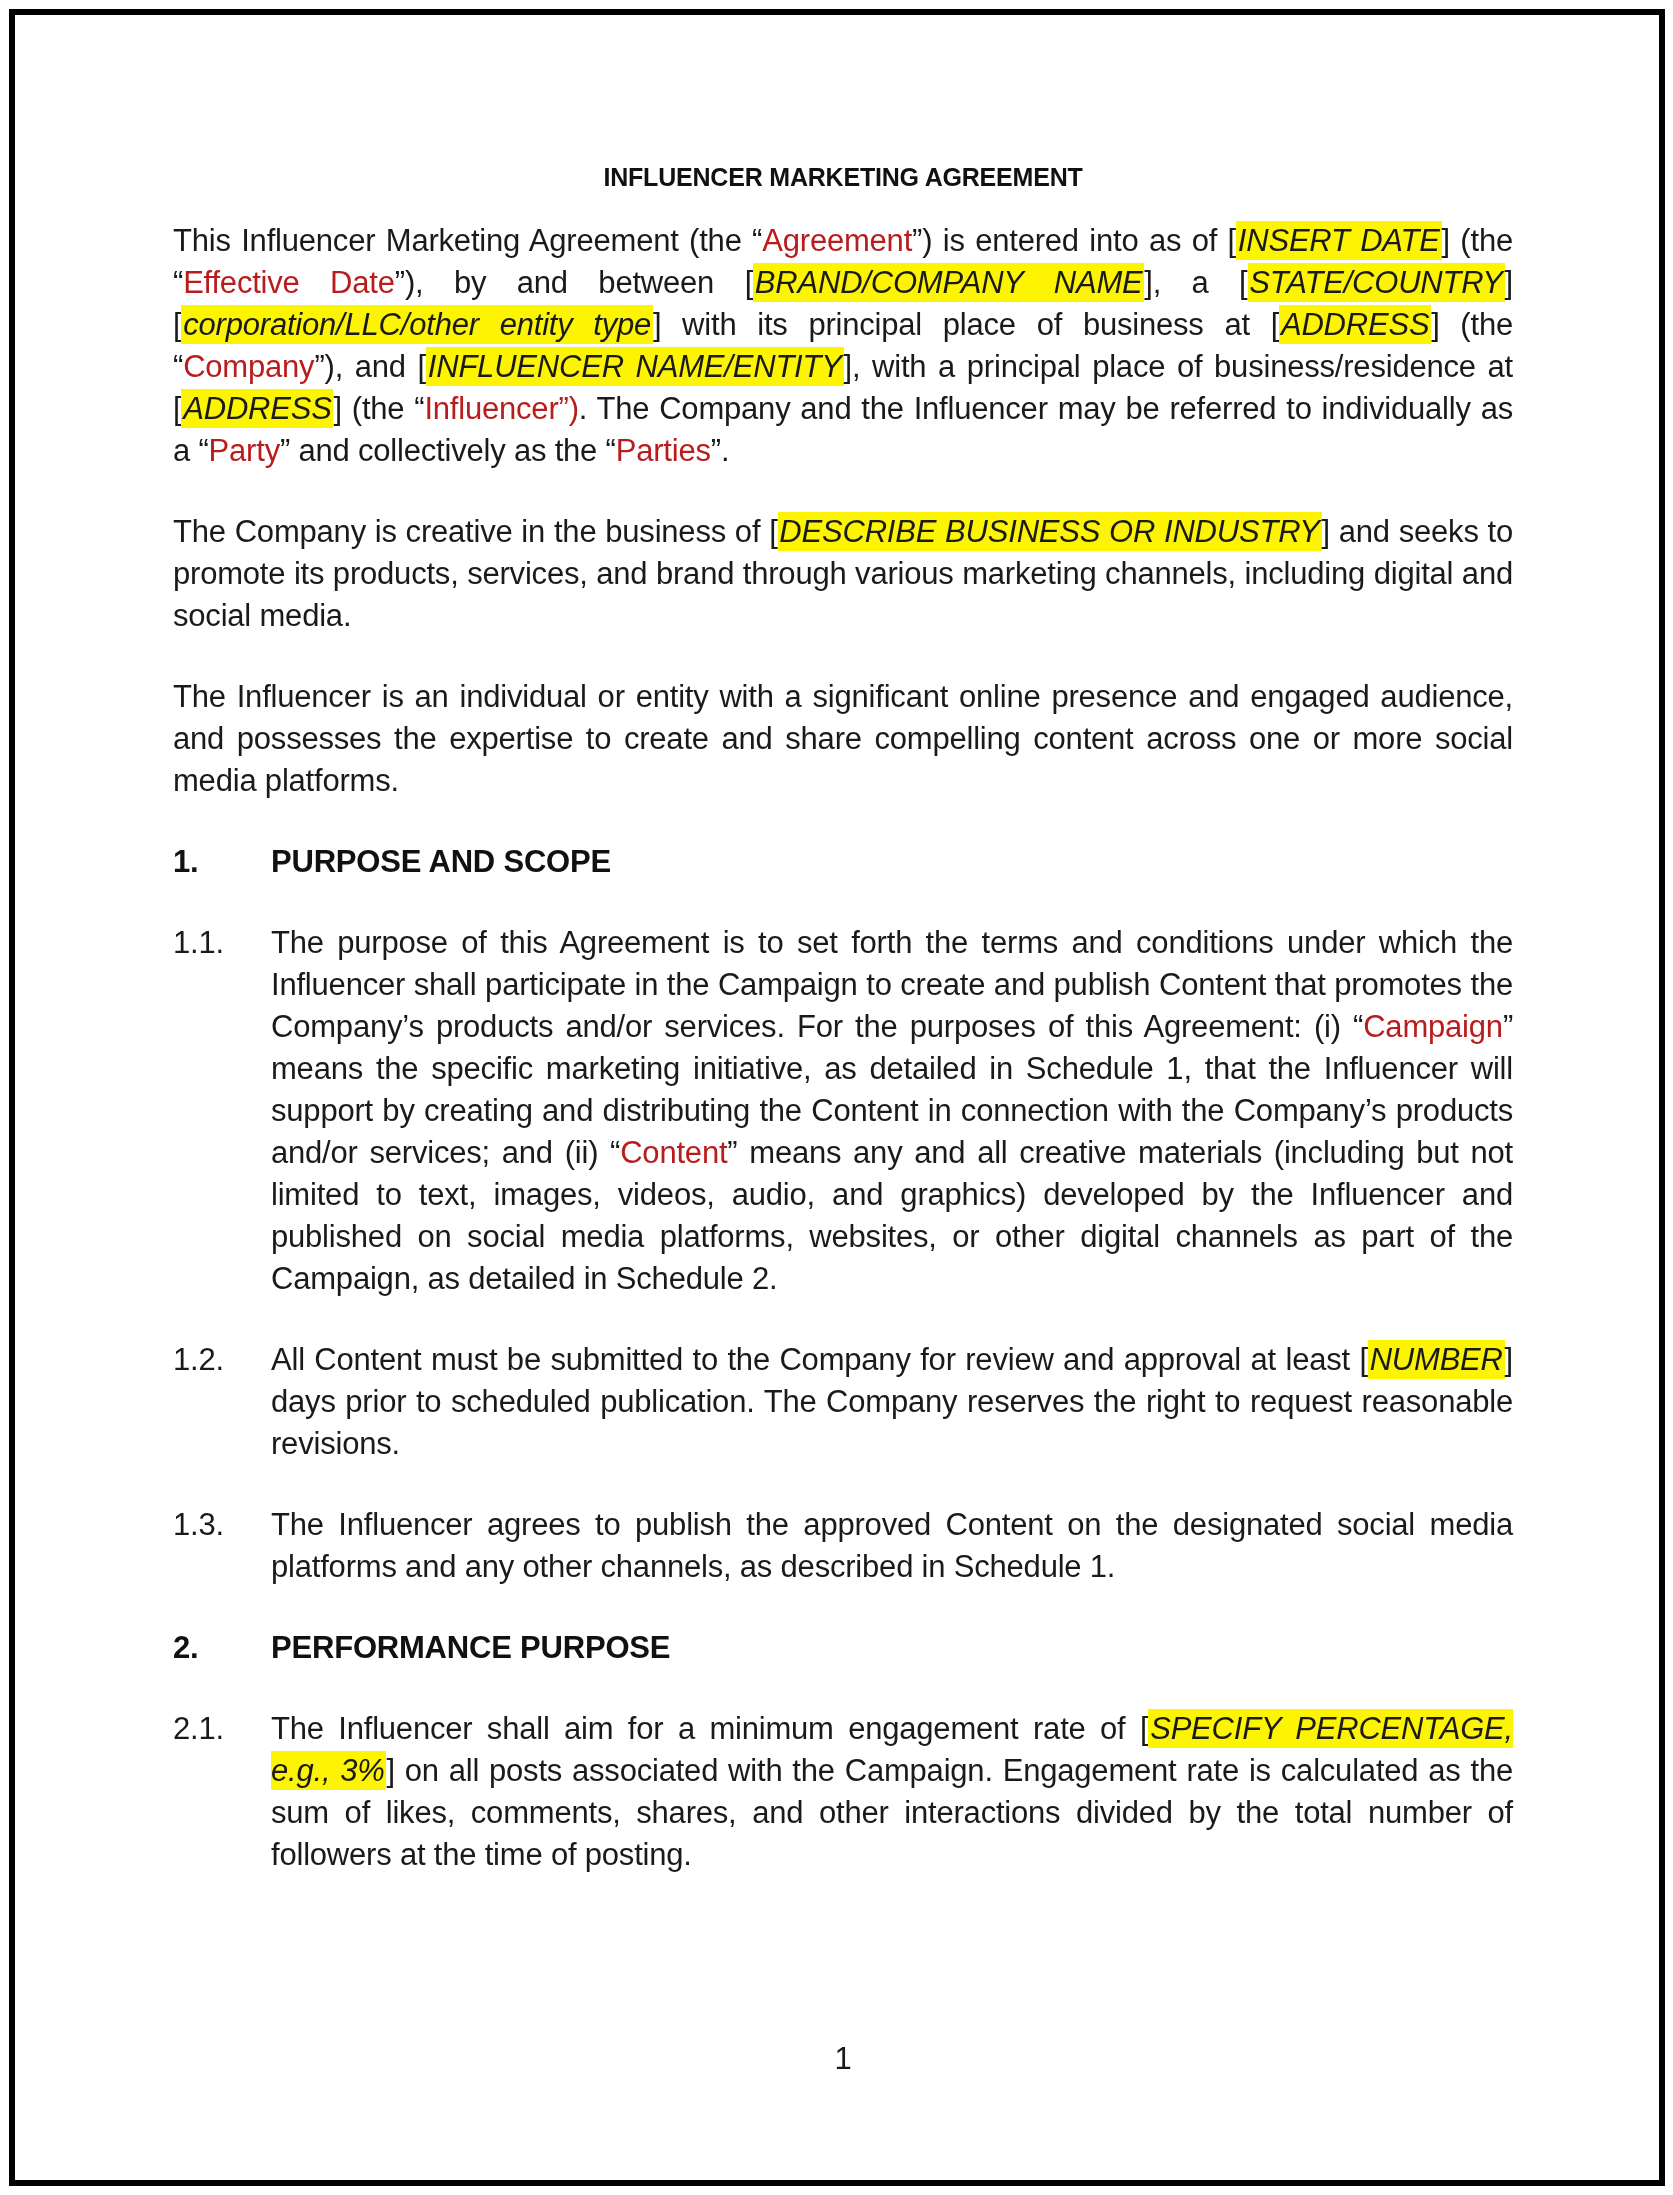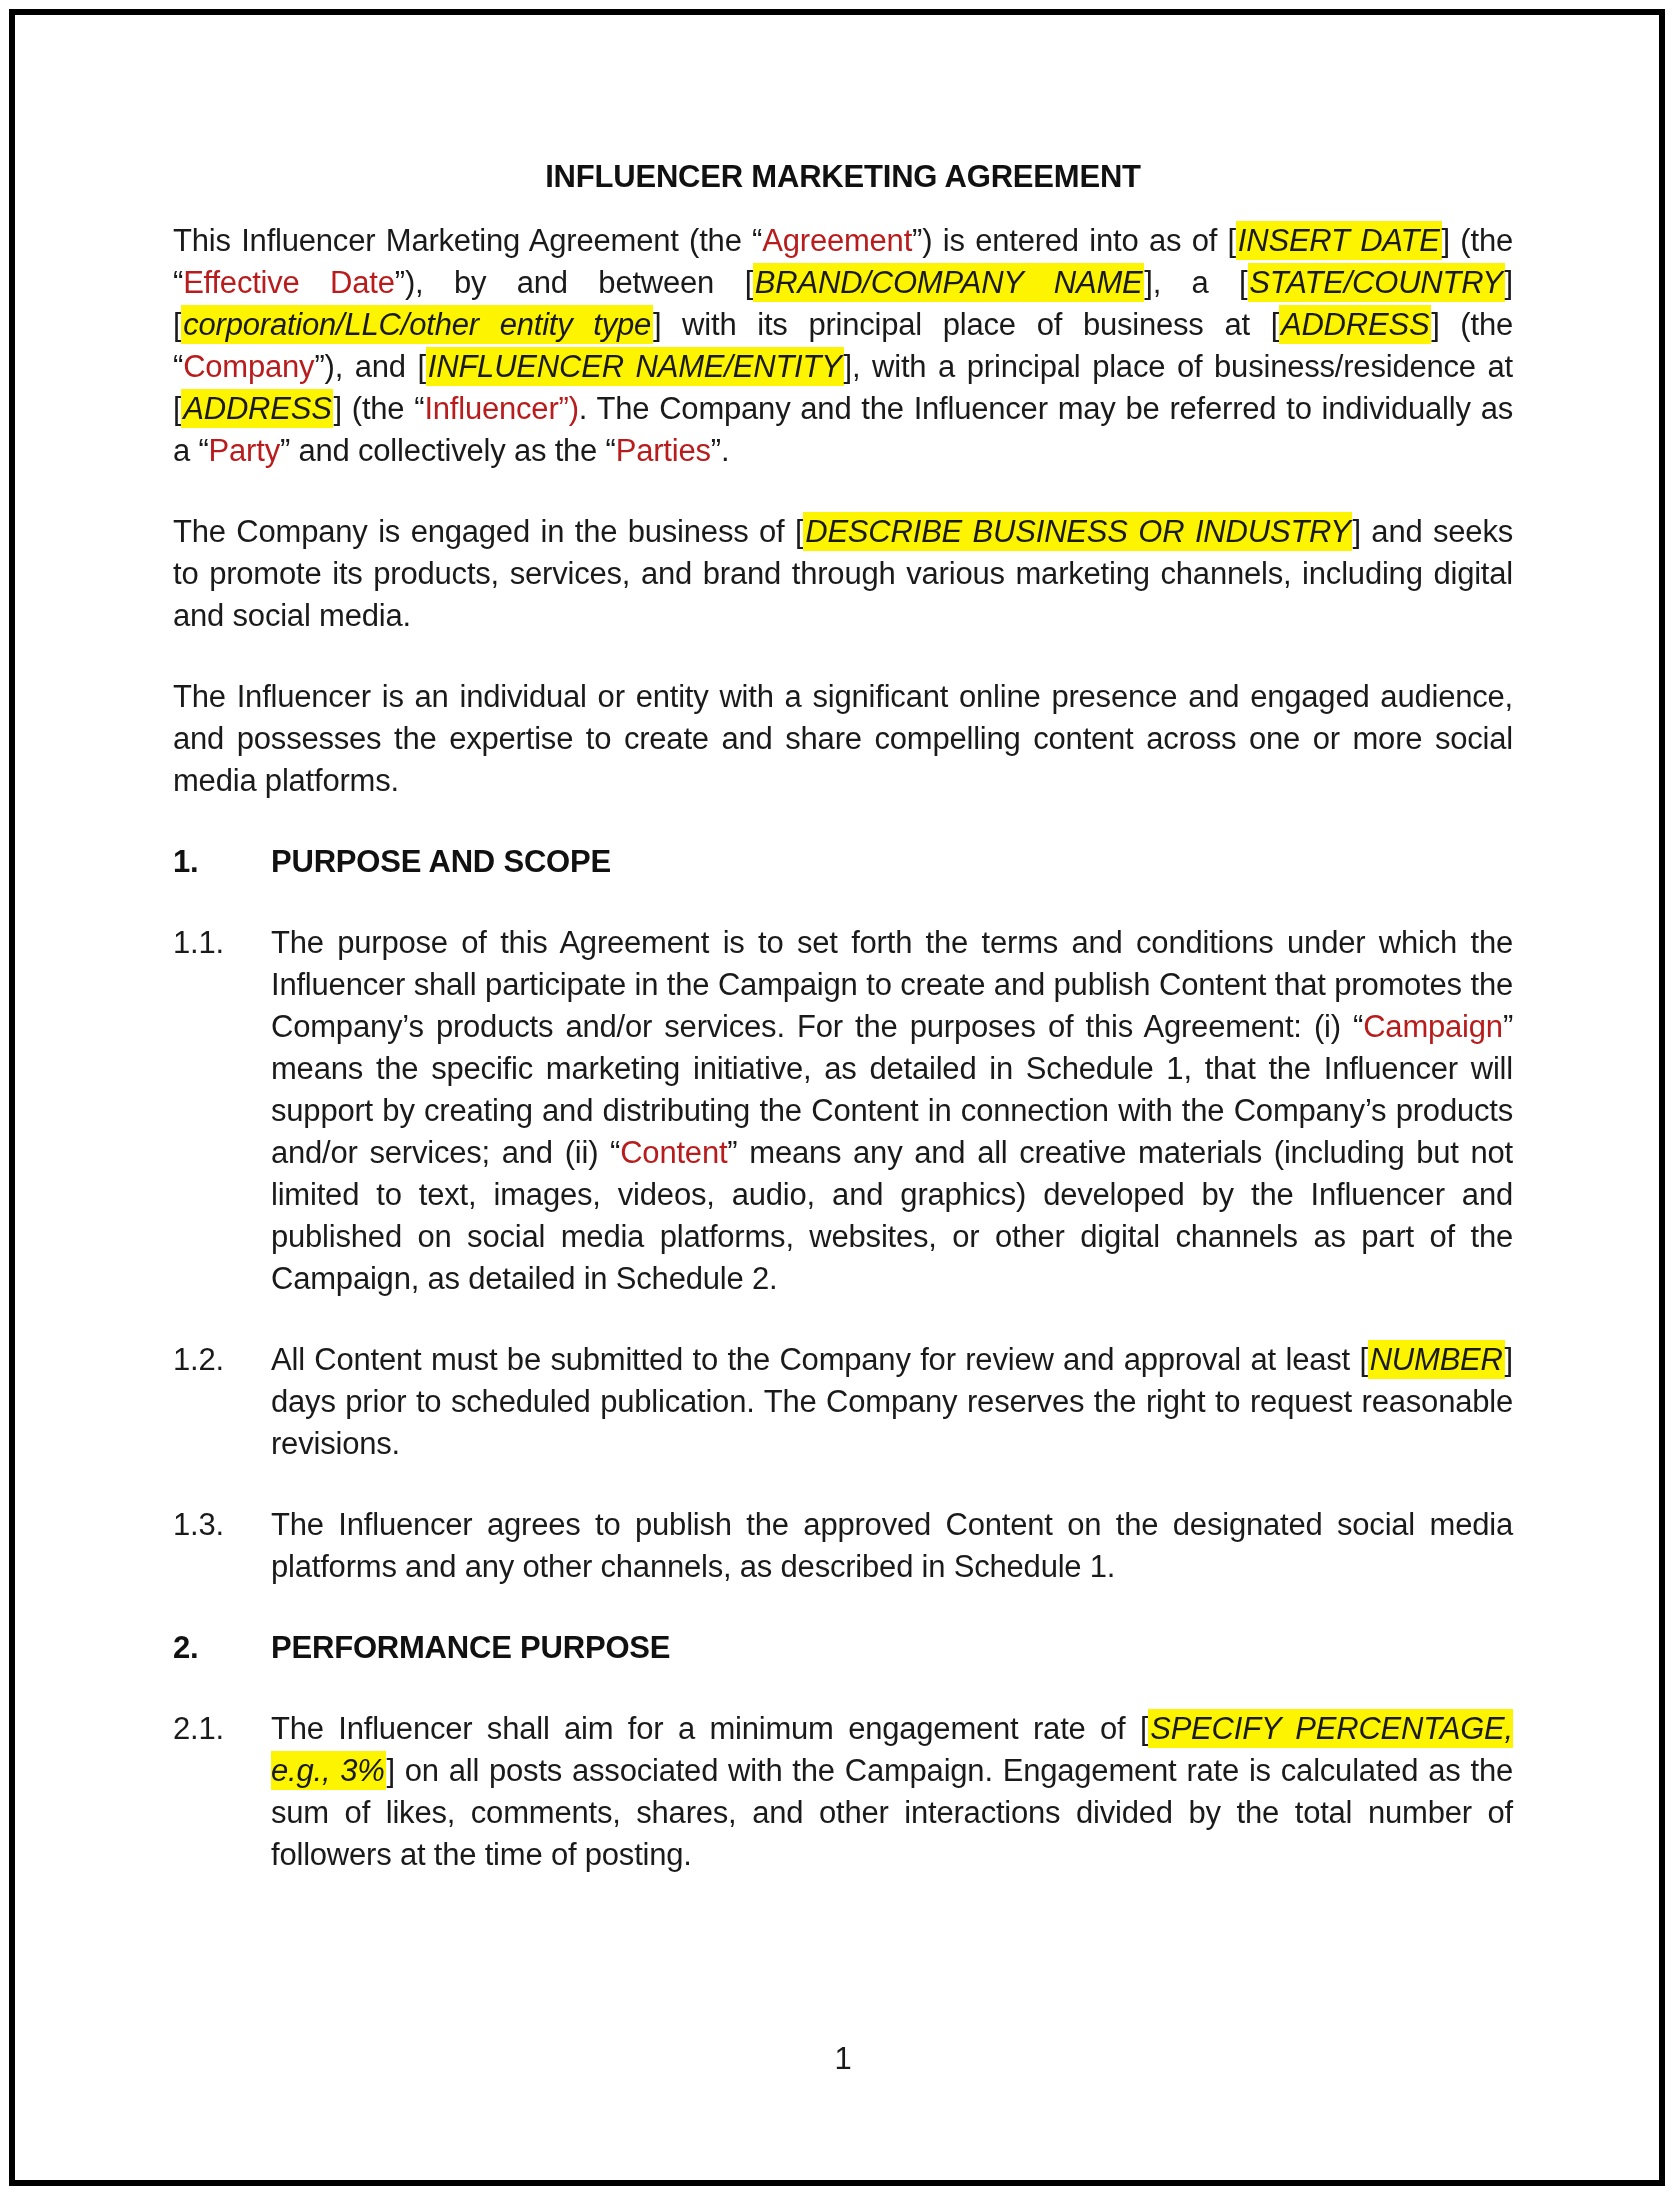--- a/index.html
+++ b/index.html
@@ -30,21 +30,21 @@
     width: 1340px;
     color: #1a1a1a;
     font-size: 31px;
     line-height: 42px;
     letter-spacing: -0.2px;
   }
   .doc-title {
     margin: 0 0 22px 0;
     text-align: center;
     font-weight: bold;
-    font-size: 31px;
+    font-size: 25px;
     color: #111111;
   }
   .para {
     margin: 0 0 39px 0;
     text-align: justify;
   }
   .clause, .sec-heading {
     position: relative;
     padding-left: 98px;
     margin: 0 0 39px 0;
@@ -85,21 +85,21 @@
 </head>
 <body>
 
 <div class="page-frame"></div>
 
 <div class="content">
 
   <h1 class="doc-title">INFLUENCER MARKETING AGREEMENT</h1>
 
   <p class="para"><span>This Influencer Marketing Agreement (the “</span><span class="b">Agreement</span><span>”) is entered into as of [</span><span class="hl">INSERT DATE</span><span>] (the “</span><span class="b">Effective Date</span><span>”), by and between [</span><span class="hl">BRAND/COMPANY NAME</span><span>], a [</span><span class="hl">STATE/COUNTRY</span><span>] [</span><span class="hl">corporation/LLC/other entity type</span><span>] with its principal place of business at [</span><span class="hl">ADDRESS</span><span>] (the “</span><span class="b">Company</span><span>”), and [</span><span class="hl">INFLUENCER NAME/ENTITY</span><span>], with a principal place of business/residence at [</span><span class="hl">ADDRESS</span><span>] (the “</span><span class="b">Influencer”)</span><span>. The Company and the Influencer may be referred to individually as a “</span><span class="b">Party</span><span>” and collectively as the “</span><span class="b">Parties</span><span>”.</span></p>
-  <p class="para"><span>The Company is engaged in the business of [</span><span class="hl">DESCRIBE BUSINESS OR INDUSTRY</span><span>] and seeks to promote its products, services, and brand through various marketing channels, including digital and social media.</span></p>
+  <p class="para"><span>The Company is creative in the business of [</span><span class="hl">DESCRIBE BUSINESS OR INDUSTRY</span><span>] and seeks to promote its products, services, and brand through various marketing channels, including digital and social media.</span></p>
   <p class="para"><span>The Influencer is an individual or entity with a significant online presence and engaged audience, and possesses the expertise to create and share compelling content across one or more social media platforms.</span></p>
 
   <div class="sec-heading">
     <span class="num">1.</span>
     <span>PURPOSE AND SCOPE</span>
   </div>
 
   <p class="clause">
     <span class="num">1.1.</span>
     <span><span>The purpose of this Agreement is to set forth the terms and conditions under which the Influencer shall participate in the Campaign to create and publish Content that promotes the Company’s products and/or services. For the purposes of this Agreement: (i) “</span><span class="b">Campaign</span><span>” means the specific marketing initiative, as detailed in Schedule 1, that the Influencer will support by creating and distributing the Content in connection with the Company’s products and/or services; and (ii) “</span><span class="b">Content</span><span>” means any and all creative materials (including but not limited to text, images, videos, audio, and graphics) developed by the Influencer and published on social media platforms, websites, or other digital channels as part of the Campaign, as detailed in Schedule 2.</span></span>

